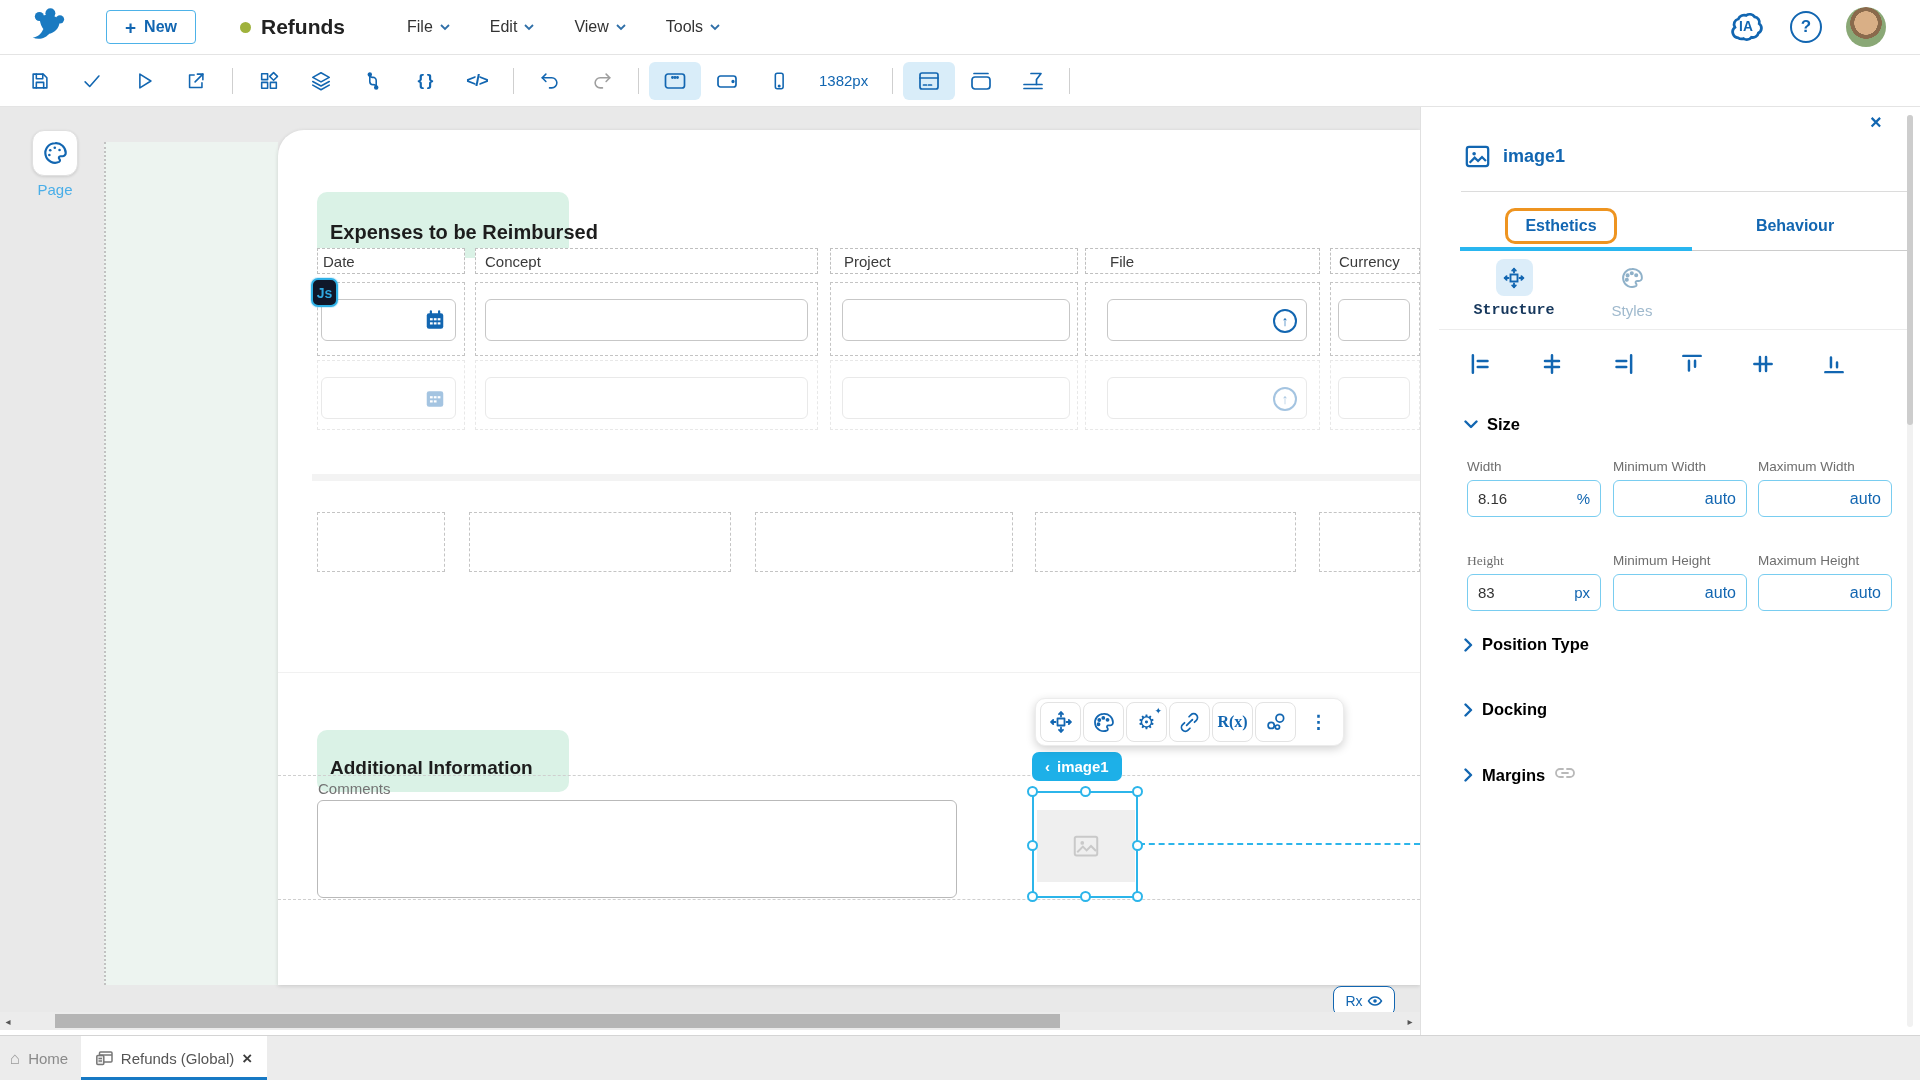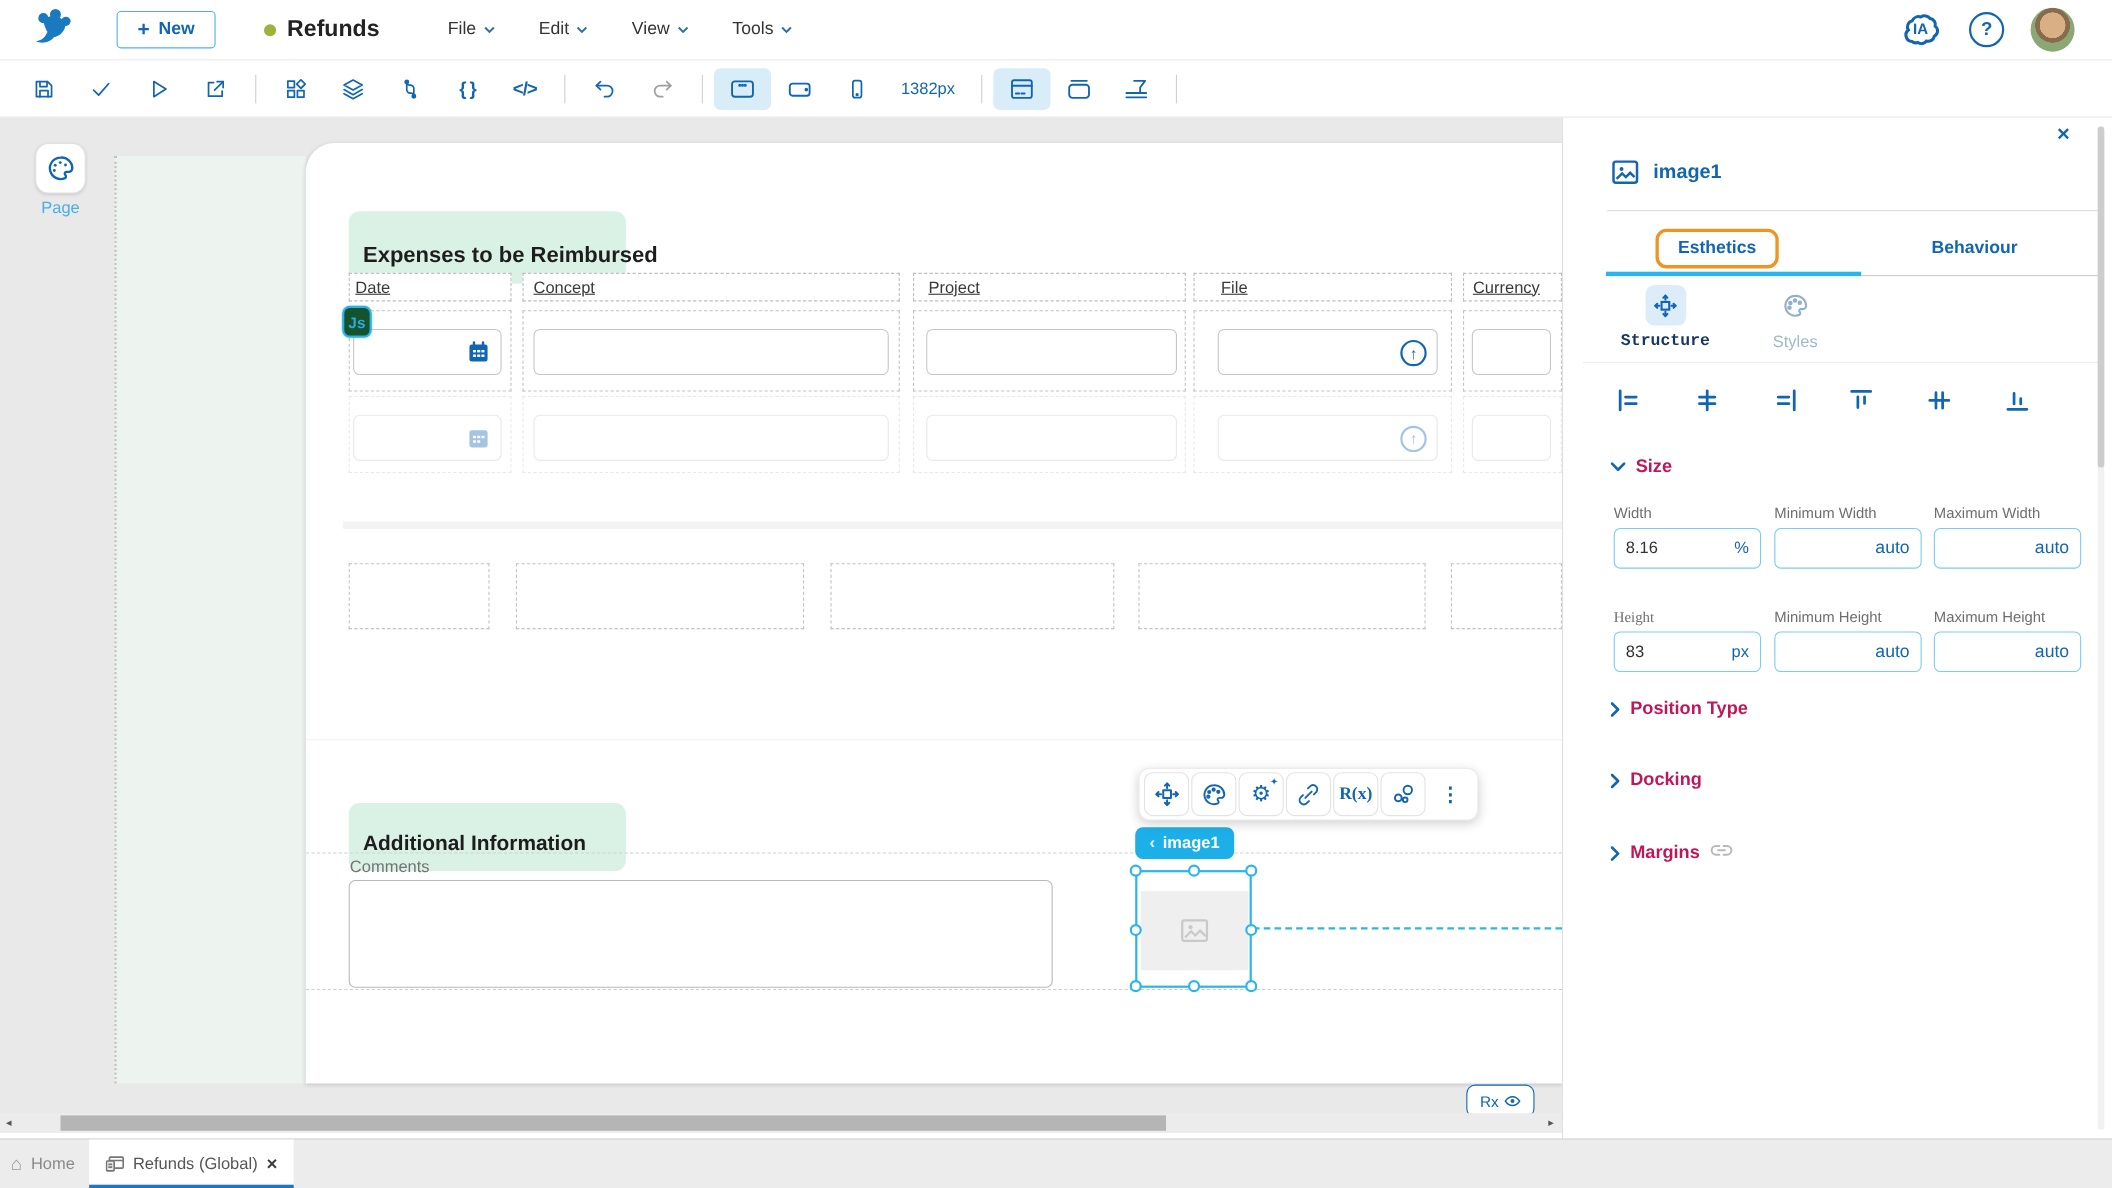--- a/index.html
+++ b/index.html
@@ -45,22 +45,22 @@
   .page-label { position:absolute; left:12px; top:74px; width:86px; text-align:center; color:#4aaee8; font-size:15px; }
   .page-margin { position:absolute; left:104px; top:35px; width:174px; height:843px; background:#edf4f0;
     border-left:2px dotted #c2c2c2; }
   .sheet { position:absolute; left:278px; top:23px; width:1142px; height:855px; background:#fff;
     border-radius:26px 0 0 0; box-shadow:0 1px 4px rgba(0,0,0,.14); overflow:hidden; }
 
   .mint-block { position:absolute; width:252px; height:66px; background:#daf2e6; border-radius:10px;
     display:flex; align-items:center; padding:14px 0 0 13px; }
   .mint-title { font-size:20px; font-weight:bold; color:#1d1d1d; white-space:nowrap; }
   .th-cell { position:absolute; top:118px; height:26px; border:1px dashed #bfbfbf; font-size:15px; color:#3a3a3a;
-    display:flex; align-items:center; background:#fff;text-decoration:underline; }
-  .js-badge { position:absolute; left:33px; top:148px; width:27px; height:29px; background:#14532d; border:2px solid #2fb0e6;
+    display:flex; align-items:center; background:#fff; }
+  .js-badge { position:absolute; left:33px; top:148px; width:27px; height:29px; background:#0f172a; border:2px solid #2fb0e6;
     border-radius:7px; color:#2fa7e0; font-size:14px; font-weight:bold; display:flex; align-items:center; justify-content:center;
     box-shadow:0 0 0 1px rgba(41,182,240,.2); z-index:5; }
   .grid-cell { position:absolute; border:1px dashed #c4c4c4; background:#fff; }
   .field-box { position:absolute; top:16px; height:42px; background:#fff; border:1px solid #c7c7c7; border-radius:6px; }
   .cal-icon { position:absolute; right:9px; top:9px; }
   .upl-icon { position:absolute; right:9px; top:9px; width:24px; height:24px; border:2px solid #1266b1; border-radius:50%;
     color:#1266b1; font-weight:bold; font-size:14px; display:flex; align-items:center; justify-content:center; }
   .gray-band { position:absolute; left:34px; top:344px; width:1108px; height:7px; background:#f3f3f3; }
   .faint-line { position:absolute; left:0; top:542px; width:1142px; height:1px; background:#f1f1f1; }
   .dash-line { position:absolute; border-top:1px dashed #cfcfcf; }
@@ -113,21 +113,21 @@
   .subtab .ic { width:37px; height:37px; border-radius:8px; display:flex; align-items:center; justify-content:center; }
   .subtab.on .ic { background:#dcedf9; }
   .subtab .lb { margin-top:6px; font-size:15px; font-weight:bold; }
   .subtab.on .lb { color:#16375c;font-family:Liberation Mono, monospace; }
   .subtab.off .lb { color:#9fb9cd; font-weight:normal; }
   .pnl-div2 { position:absolute; left:18px; top:222px; width:470px; height:1px; background:#ececec; }
   .align-btn { position:absolute; top:242px; width:30px; height:30px; display:flex; align-items:center; justify-content:center; cursor:pointer; }
   .align-btn svg { stroke:#1266b1; fill:none; stroke-width:2.3; stroke-linecap:round; }
   .sec-hdr { position:absolute; left:43px; display:flex; align-items:center; gap:9px; cursor:pointer; }
   .sec-hdr svg { stroke:#1266b1; fill:none; stroke-width:2.4; stroke-linecap:round; stroke-linejoin:round; }
-  .sec-hdr .t { font-size:16.5px; font-weight:bold; color:#be185d;text-align:right; }
+  .sec-hdr .t { font-size:16.5px; font-weight:bold; color:#000000;text-align:right; }
   .fld-label { position:absolute; font-size:13.5px; color:#6e6e6e; }
   .fld-input { position:absolute; width:134px; height:37px; border:1.5px solid #79cdf0; border-radius:6px; background:#fff;
     display:flex; align-items:center; justify-content:space-between; padding:0 10px; cursor:text; }
   .fld-val { font-size:15px; color:#333; }
   .fld-unit { font-size:15px; color:#1266b1; }
   .fld-unit.auto { font-size:16px; margin-left:auto; }
   .link-glyph svg { stroke:#b9b9b9; fill:none; stroke-width:1.8; stroke-linecap:round; }
   .vscroll { position:absolute; left:486px; top:8px; width:6px; height:912px; background:#f1f1f1; border-radius:3px; }
   .vthumb { position:absolute; left:0; top:0; width:6px; height:310px; background:#cdcdcd; border-radius:3px; }
 

